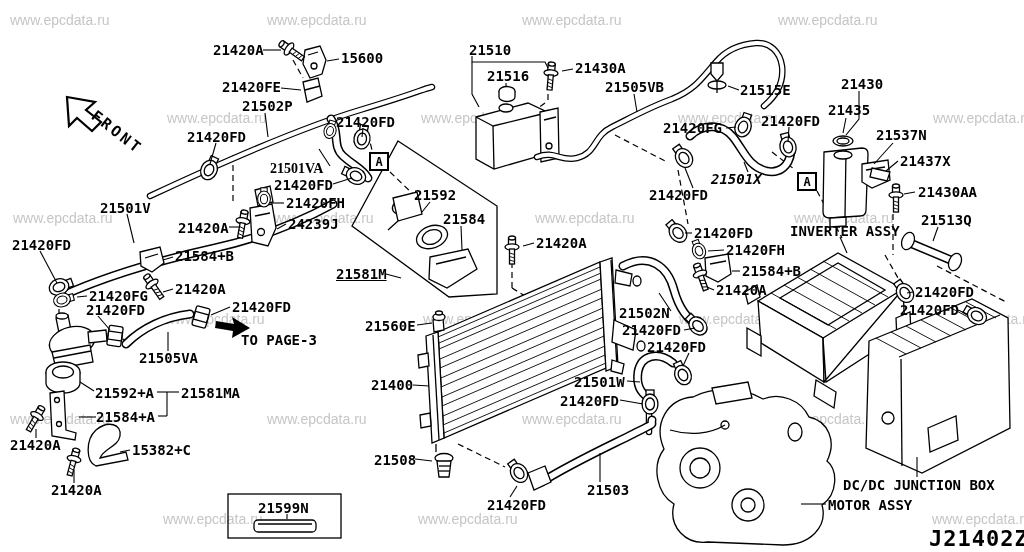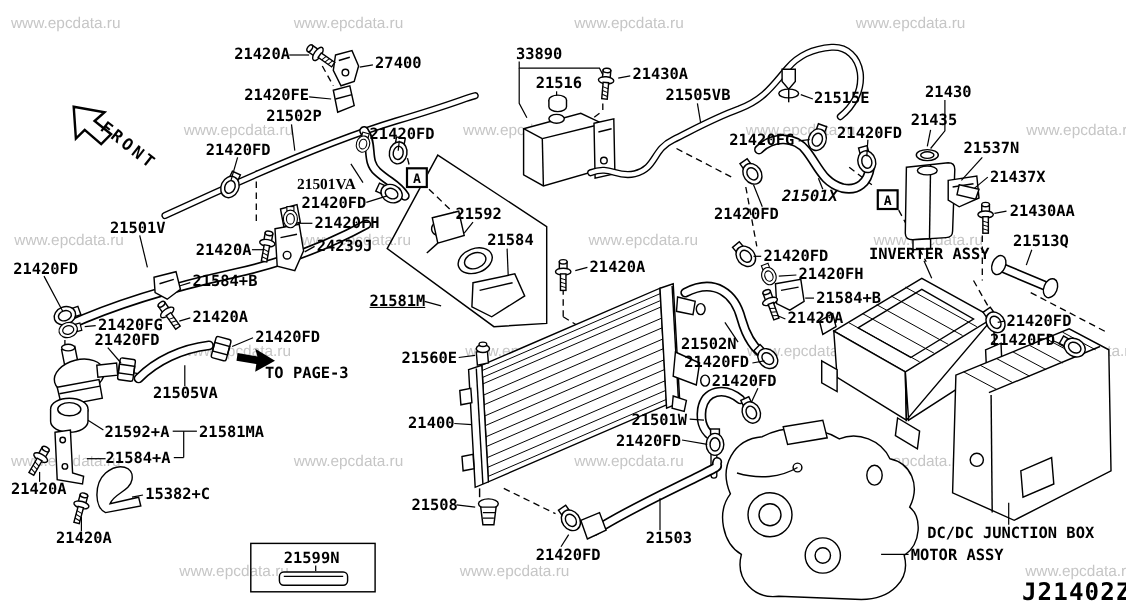--- a/index.html
+++ b/index.html
@@ -450,21 +450,21 @@
       <path class="lead" d="M714,290 707,287"></path>
       <path class="lead" d="M913,292 907,293"></path>
       <path class="lead" d="M958,310 967,314"></path>
       <path class="lead" d="M917,477 917,457"></path>
       <path class="lead" d="M826,504 801,504"></path>
     </g>
   </svg>
 
   <div class="label-layer">
       <div class="plbl" style="left: 213px; top: 44px;">21420A</div>
-      <div class="plbl" style="left: 341px; top: 52px;">27400</div>
+      <div class="plbl" style="left: 341px; top: 52px;">15600</div>
       <div class="plbl" style="left: 222px; top: 81px;">21420FE</div>
       <div class="plbl" style="left: 242px; top: 100px;">21502P</div>
       <div class="plbl" style="left: 187px; top: 131px;">21420FD</div>
       <div class="plbl" style="left: 336px; top: 116px;">21420FD</div>
       <div class="plbl" style="left: 270px; top: 162px; font-family: Liberation Serif, serif;">21501VA</div>
       <div class="plbl" style="left: 274px; top: 179px;">21420FD</div>
       <div class="plbl" style="left: 286px; top: 197px;">21420FH</div>
       <div class="plbl" style="left: 288px; top: 218px;">24239J</div>
       <div class="plbl" style="left: 178px; top: 222px;">21420A</div>
       <div class="plbl" style="left: 100px; top: 202px;">21501V</div>
@@ -476,21 +476,21 @@
       <div class="plbl" style="left: 232px; top: 301px;">21420FD</div>
       <div class="plbl note" style="left: 241px; top: 334px;">TO PAGE-3</div>
       <div class="plbl" style="left: 139px; top: 352px; text-align: right;">21505VA</div>
       <div class="plbl" style="left: 95px; top: 387px;">21592+A</div>
       <div class="plbl" style="left: 181px; top: 387px;">21581MA</div>
       <div class="plbl" style="left: 96px; top: 411px;">21584+A</div>
       <div class="plbl" style="left: 10px; top: 439px;">21420A</div>
       <div class="plbl" style="left: 132px; top: 444px;">15382+C</div>
       <div class="plbl" style="left: 51px; top: 484px;">21420A</div>
       <div class="plbl" style="left: 258px; top: 502px;">21599N</div>
-      <div class="plbl" style="left: 469px; top: 44px;">33890</div>
+      <div class="plbl" style="left: 469px; top: 44px;">21510</div>
       <div class="plbl" style="left: 487px; top: 70px;">21516</div>
       <div class="plbl" style="left: 575px; top: 62px;">21430A</div>
       <div class="plbl" style="left: 605px; top: 81px;">21505VB</div>
       <div class="plbl" style="left: 414px; top: 189px;">21592</div>
       <div class="plbl" style="left: 443px; top: 213px;">21584</div>
       <div class="plbl" style="left: 336px; top: 268px; text-decoration: underline;">21581M</div>
       <div class="plbl" style="left: 536px; top: 237px;">21420A</div>
       <div class="plbl" style="left: 365px; top: 320px;">21560E</div>
       <div class="plbl" style="left: 371px; top: 379px;">21400</div>
       <div class="plbl" style="left: 374px; top: 454px;">21508</div>

